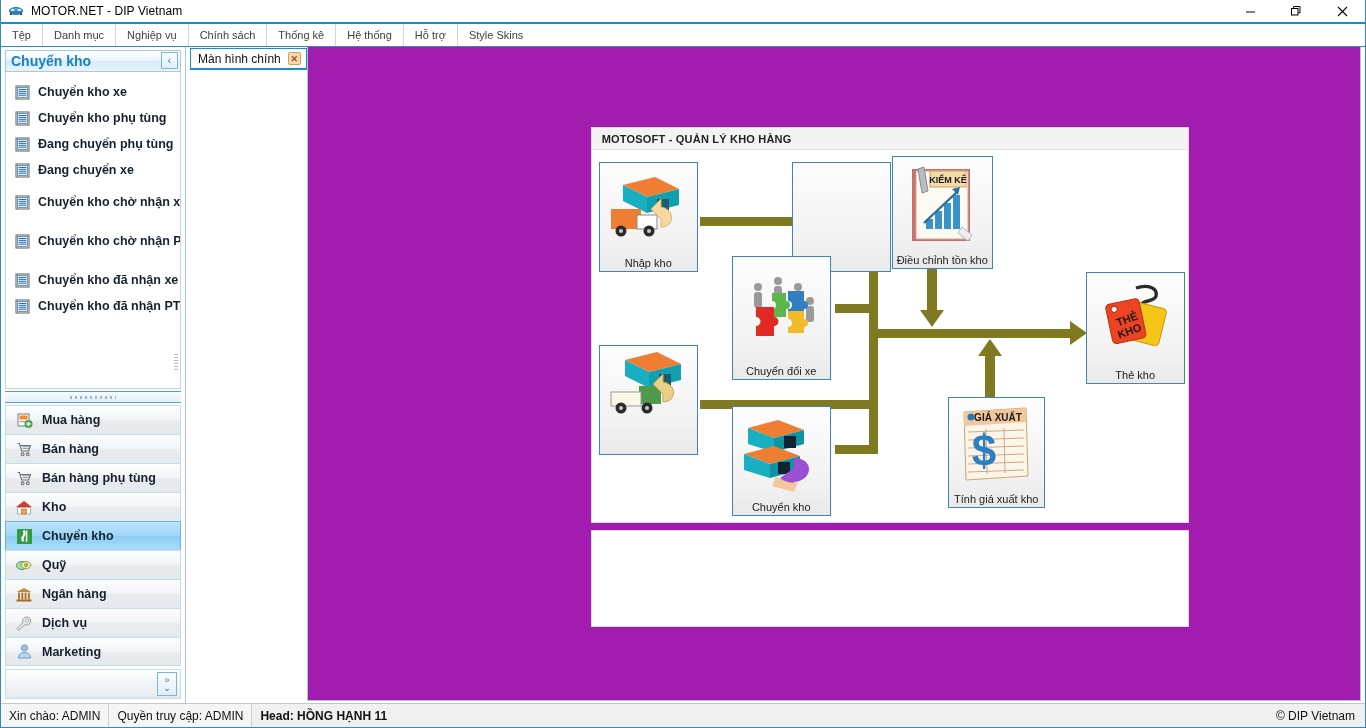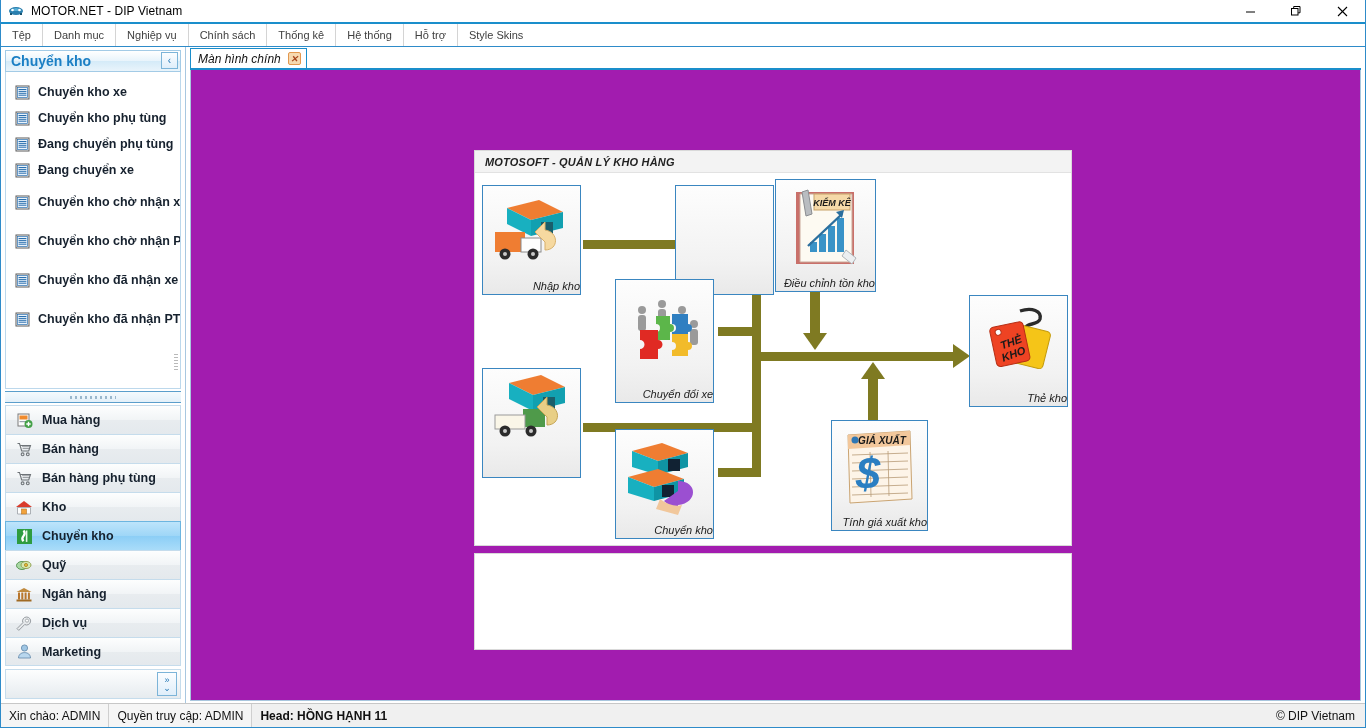--- a/index.html
+++ b/index.html
@@ -167,24 +167,23 @@
     width: 20px; height: 24px;
     border: 1px solid #7cb4d8;
     background: linear-gradient(to bottom,#fbfdff,#dfeefa);
     display: flex; flex-direction: column; align-items: center; justify-content: center;
     color: #2176b5; font-size: 9px; line-height: 8px; cursor: pointer;
   }
 
   
   .main {
     flex: 1; min-width: 0;
-    display: flex; flex-direction: column;
+    display: flex; flex-direction: row;
     background: #ffffff;
     padding: 0 4px 2px 4px;
-    font-style: italic;
   }
   .tabstrip {
     height: 21px; min-height: 21px;
     display: flex; align-items: flex-end;
     border-bottom: 2px solid #1a8ecb;
     margin-top: 2px;
   }
   .tab {
     height: 20px;
     display: flex; align-items: center;
@@ -228,21 +227,21 @@
     font-size: 11px; font-weight: bold; color: #222;
     letter-spacing: 0.2px;
   }
 
   
   .tile {
     position: absolute;
     border: 1px solid #3a86c0;
     background: linear-gradient(to bottom,#fdfdfd 0%,#f2f2f2 70%,#e9e9e9 100%);
     display: flex; flex-direction: column;
-    align-items: flex-end; justify-content: flex-start;
+    align-items: center; justify-content: flex-start;
     cursor: pointer;
     overflow: hidden;
   }
   .tile .art { flex: 1; width: 100%; display: flex; align-items: center; justify-content: center; }
   .tile .cap {
     font-size: 11px; color: #1b1b1b;
     height: 15px; line-height: 15px;
     white-space: nowrap;
   }
   .conn { position: absolute; background: #7f7a22; }
@@ -405,21 +404,21 @@
                 <g stroke="#2a6fae" stroke-width="1">
                   <line x1="3.6" y1="4.5" x2="11.4" y2="4.5"></line>
                   <line x1="3.6" y1="6.4" x2="11.4" y2="6.4"></line>
                   <line x1="3.6" y1="8.3" x2="11.4" y2="8.3"></line>
                   <line x1="3.6" y1="10.2" x2="11.4" y2="10.2"></line>
                 </g>
               </svg>
           </span>
           <span class="lb">Chuyển kho đã nhận xe</span>
         </div>
-        <div class="sb-item" style="margin-top:13px">
+        <div class="sb-item" style="">
           <span class="ic">
             <svg width="15" height="15" viewBox="0 0 15 15">
                 <rect x="1" y="1" width="13" height="13" fill="#fff" stroke="#5a5a5a"></rect>
                 <rect x="2.5" y="2.5" width="10" height="10" fill="#eaf3fb" stroke="#2a6fae" stroke-width=".7"></rect>
                 <g stroke="#2a6fae" stroke-width="1">
                   <line x1="3.6" y1="4.5" x2="11.4" y2="4.5"></line>
                   <line x1="3.6" y1="6.4" x2="11.4" y2="6.4"></line>
                   <line x1="3.6" y1="8.3" x2="11.4" y2="8.3"></line>
                   <line x1="3.6" y1="10.2" x2="11.4" y2="10.2"></line>
                 </g>

